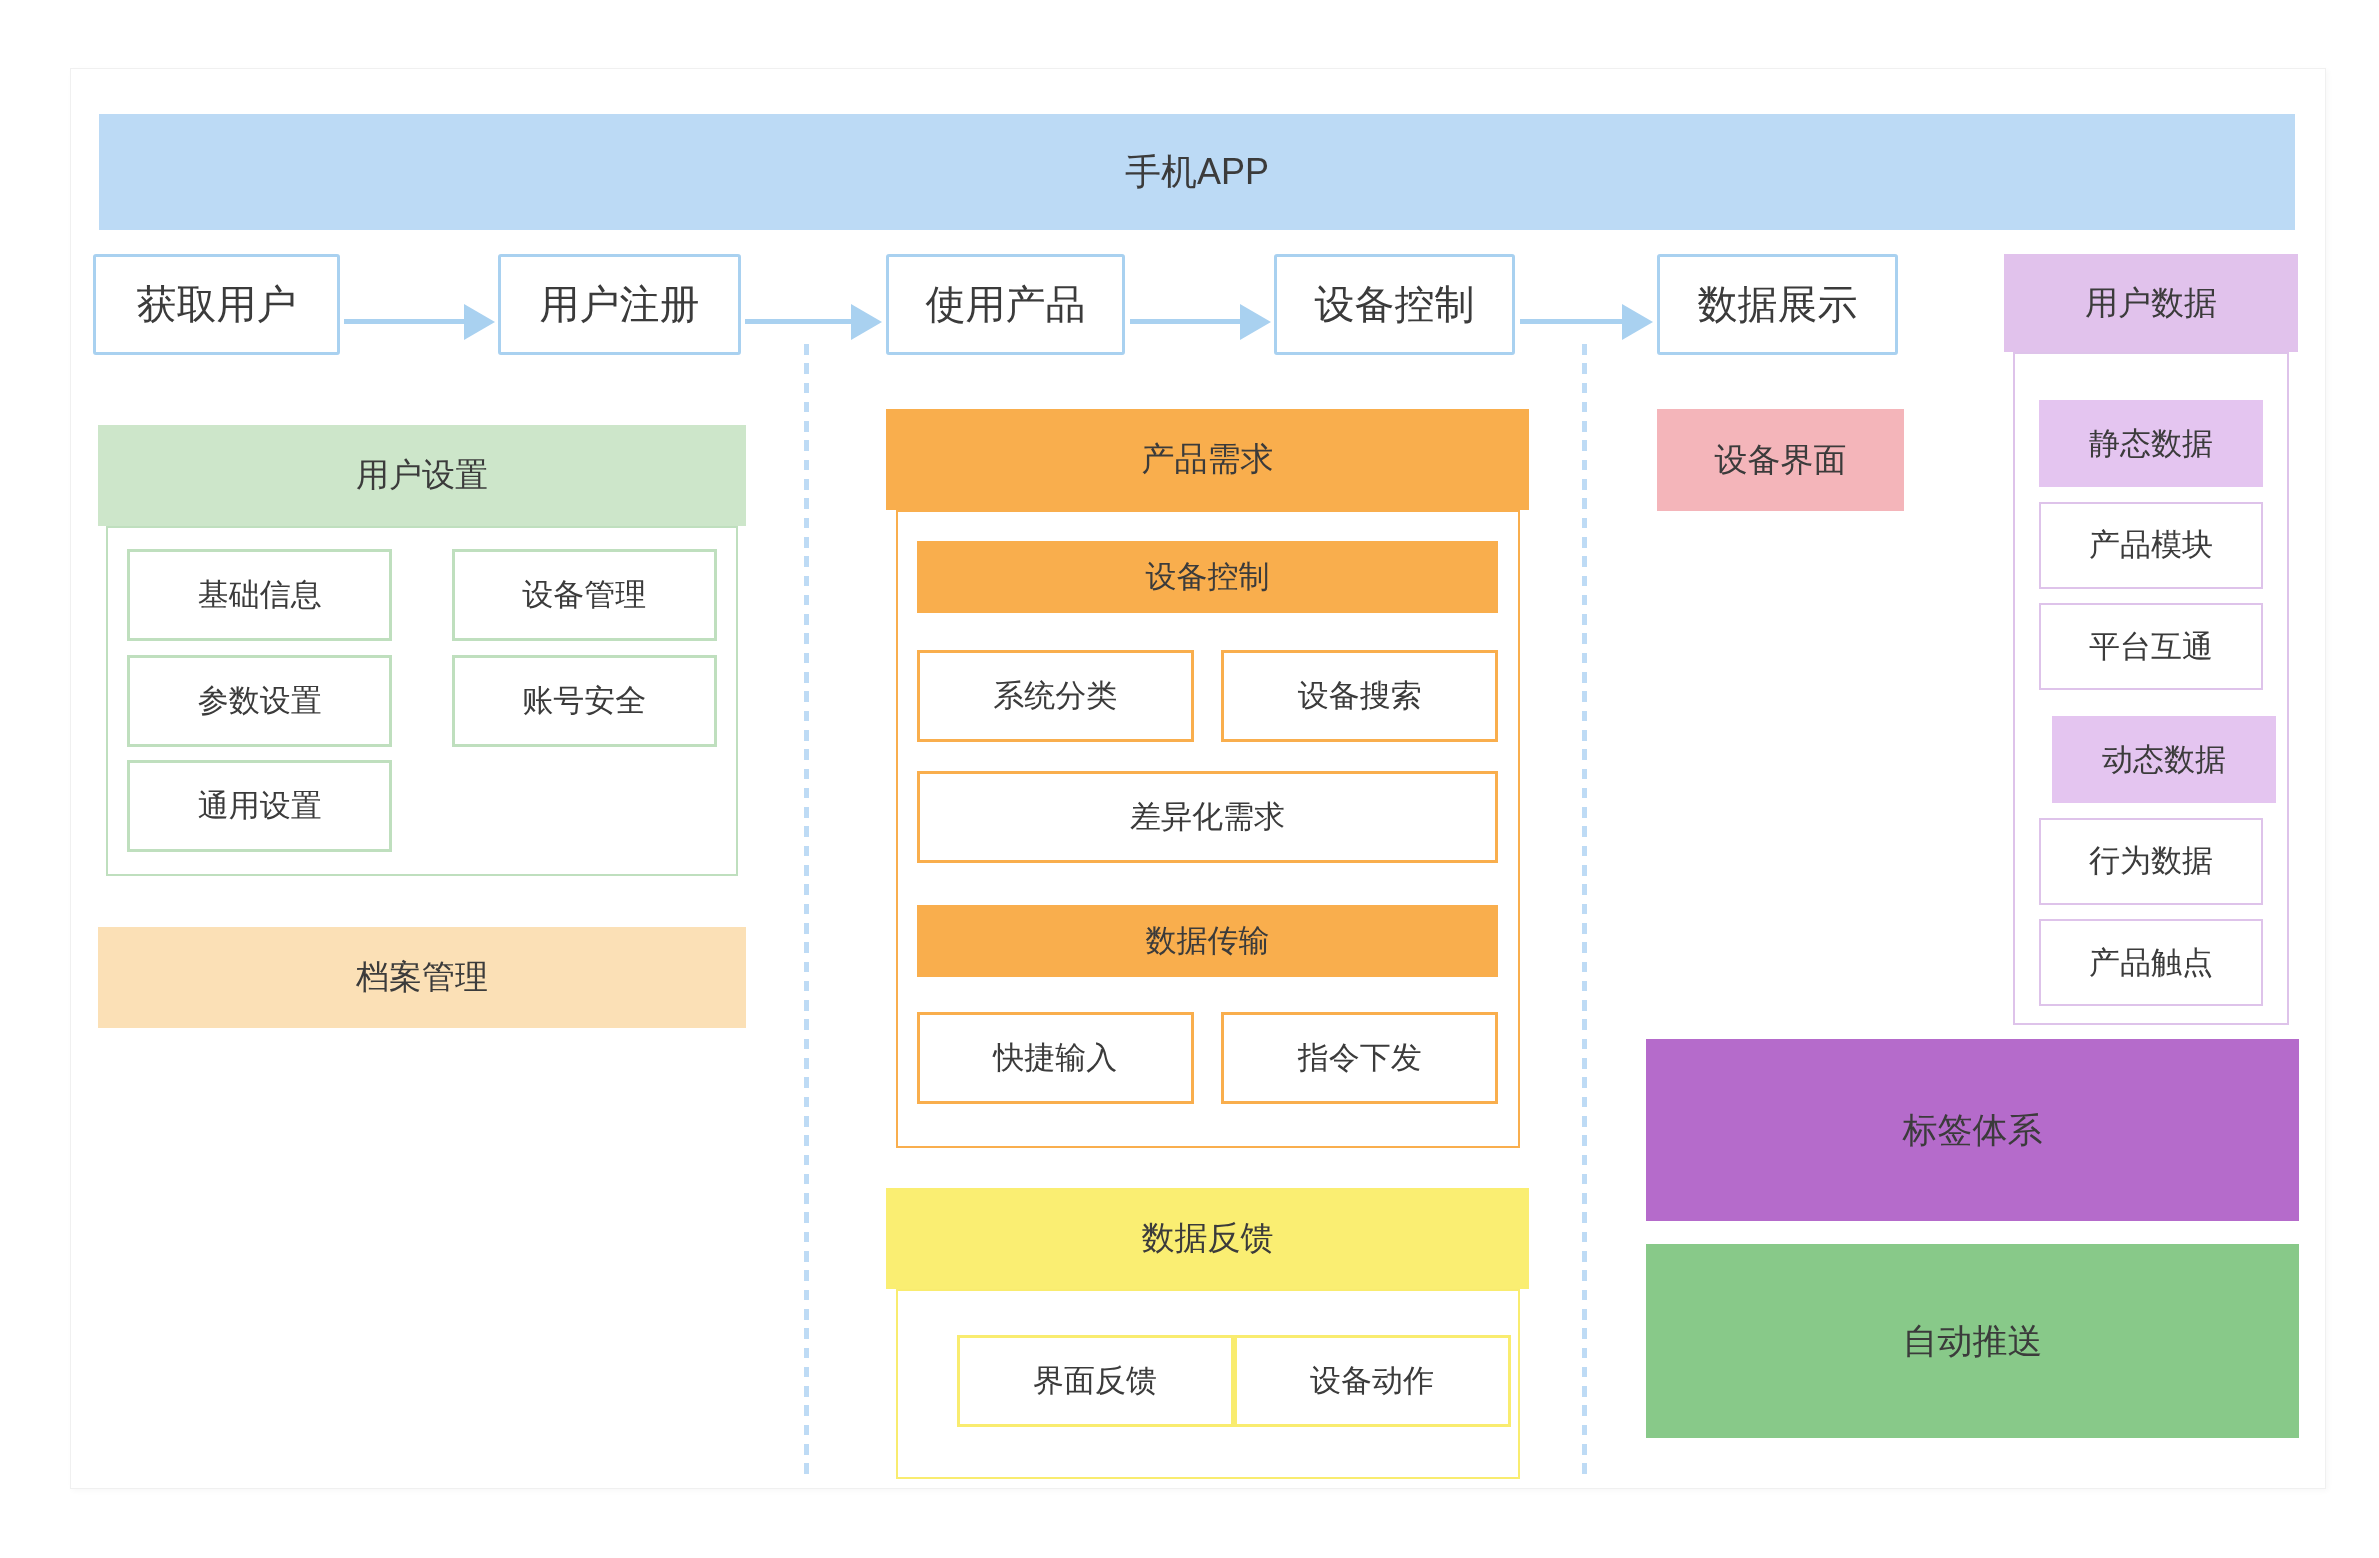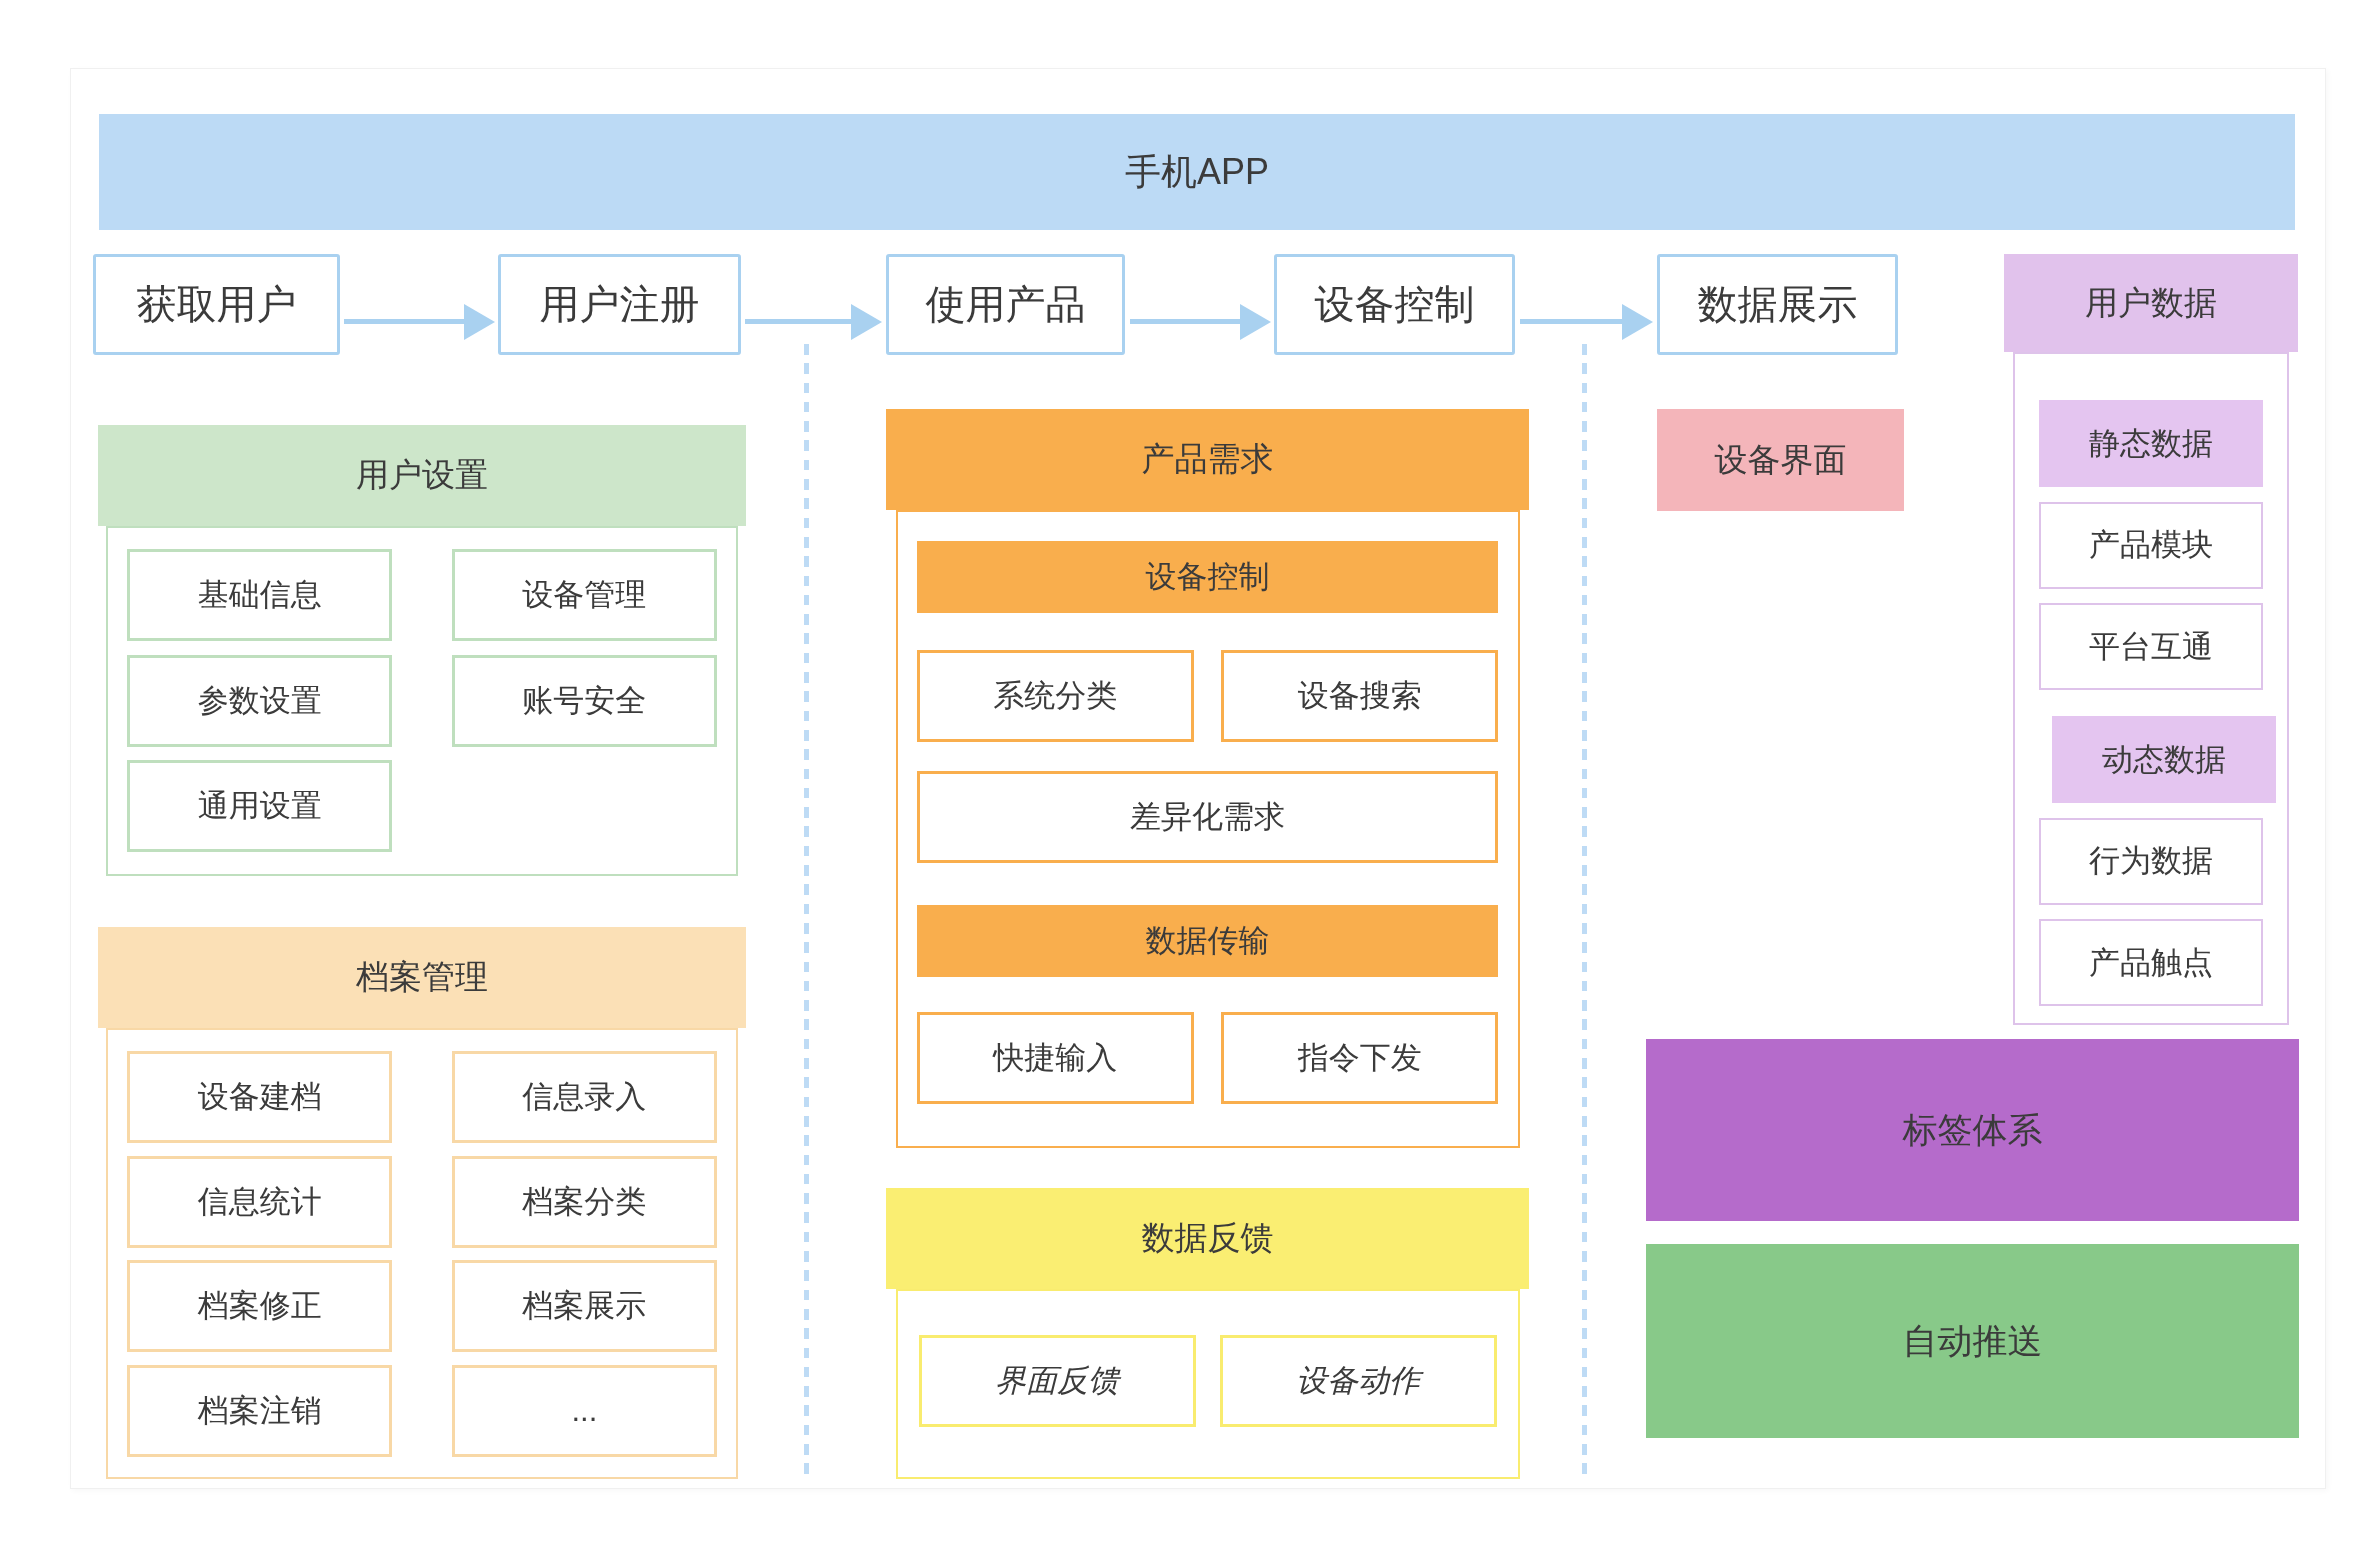--- a/index.html
+++ b/index.html
@@ -69,21 +69,21 @@
   #sec-product .sec-body{width:624px;height:638px;border:2.9px solid var(--orange-solid,#F9AE4D);padding:29px 19.3px 0;}
   #sec-product .bar{height:72px;background:var(--orange-solid,#F9AE4D);display:flex;align-items:center;justify-content:center;font-size:31px;margin-bottom:37px;}
   #sec-product .row2{display:flex;justify-content:space-between;margin-bottom:29px;}
   #sec-product .row2 .item{width:277px;height:92px;border:3.9px solid var(--orange-solid,#F9AE4D);}
   #sec-product .wide{height:92px;border:3.9px solid var(--orange-solid,#F9AE4D);margin-bottom:42px;}
   #sec-product .bar.second{margin-bottom:35px;}
   
   #sec-feedback{left:886px;top:1188px;width:643px;}
   #sec-feedback .sec-header{height:101px;background:var(--yellow-header,#FAEE72);}
   #sec-feedback .sec-body{width:624px;height:190px;border:2.9px solid var(--yellow-border,#F9EC6F);padding-top:44px;}
-  #sec-feedback .row2{display:flex;justify-content:space-between;padding:0 21px;font-style:italic;}
+  #sec-feedback .row2{display:flex;justify-content:flex-end;padding:0 7px;}
   #sec-feedback .row2 .item{width:277px;height:92px;border:3.9px solid var(--yellow-border,#F9EC6F);}
   
   #sec-device-ui{left:1657px;top:409px;width:247px;}
   #sec-device-ui .sec-header{height:102px;background:var(--pink-header,#F4B5BA);}
   #sec-device-ui .sec-body{width:228px;height:497px;border:2.9px solid var(--pink-border,#F7C6CA);
     display:flex;flex-direction:column;align-items:center;padding-top:44px;gap:24px;}
   #sec-device-ui .item{width:183px;height:121px;border:3.9px solid var(--pink-border,#F7C6CA);white-space:pre-line;line-height:1.4;}
   
   #sec-user-data{left:2004px;top:254px;width:294px;}
   #sec-user-data .sec-header{height:98px;background:var(--purple-header,#E1C2EC);}
@@ -138,30 +138,20 @@
       <div class="item">基础信息</div>
       <div class="item">设备管理</div>
       <div class="item">参数设置</div>
       <div class="item">账号安全</div>
       <div class="item">通用设置</div>
     </div>
   </section>
 
   <section class="sec" id="sec-archive">
     <div class="sec-header">档案管理</div>
-    <div class="sec-body">
-      <div class="item">设备建档</div>
-      <div class="item">信息录入</div>
-      <div class="item">信息统计</div>
-      <div class="item">档案分类</div>
-      <div class="item">档案修正</div>
-      <div class="item">档案展示</div>
-      <div class="item">档案注销</div>
-      <div class="item">...</div>
-    </div>
   </section>
 
   <section class="sec" id="sec-product">
     <div class="sec-header">产品需求</div>
     <div class="sec-body">
       <div class="bar">设备控制</div>
       <div class="row2">
         <div class="item">系统分类</div>
         <div class="item">设备搜索</div>
       </div>

